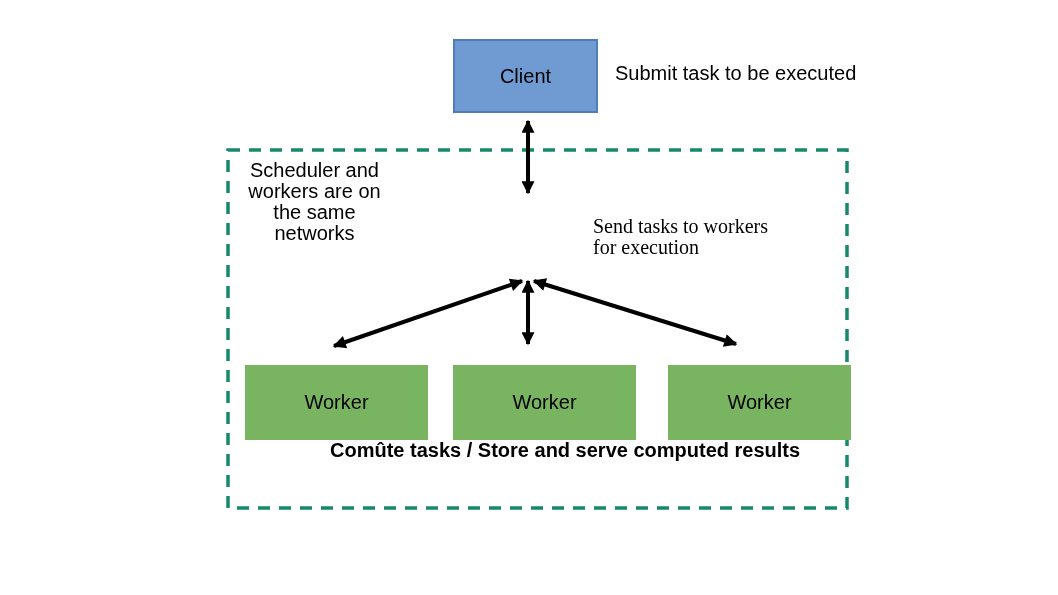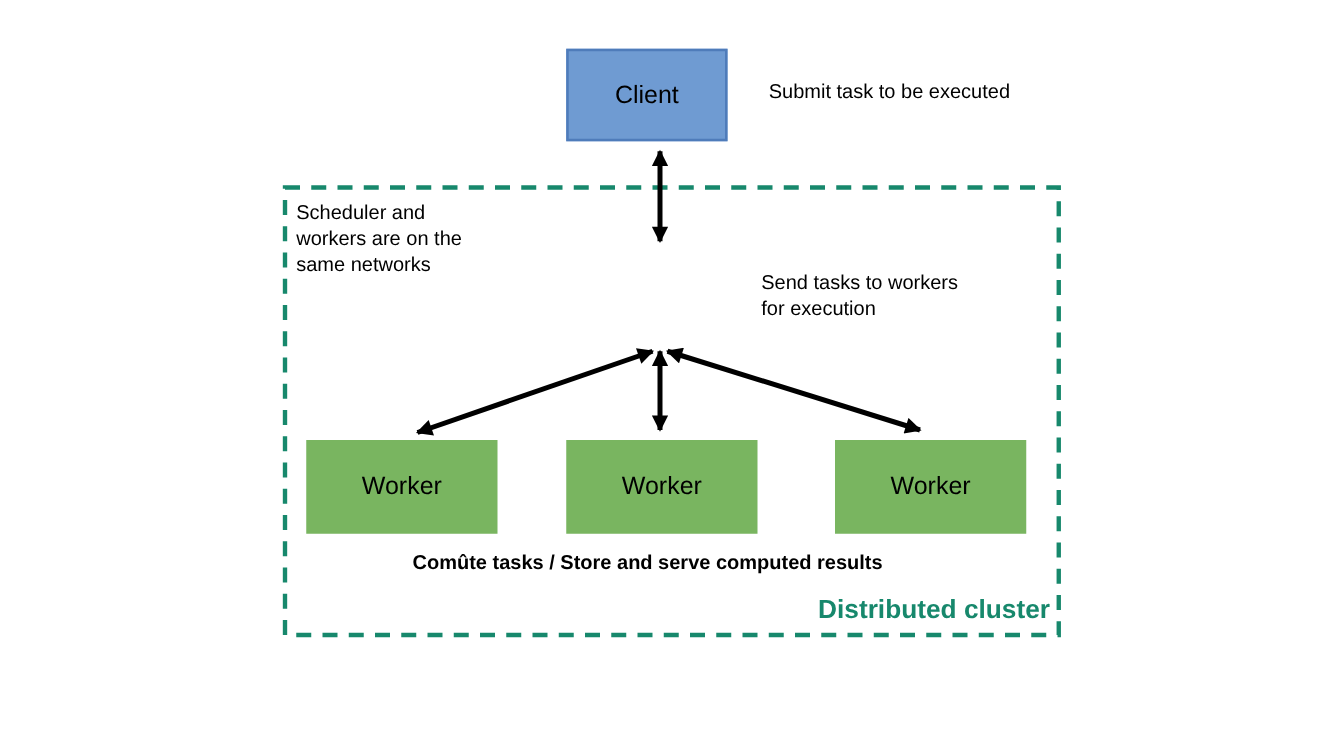--- a/index.html
+++ b/index.html
@@ -26,44 +26,44 @@
   .node {
     position: absolute;
     display: flex;
     align-items: center;
     justify-content: center;
     font-size: 20px;
     color: #000000;
     box-sizing: border-box;
   }
   .node-client {
-    left: 453px; top: 39px; width: 129px; height: 74px;
+    left: 453px; top: 39px; width: 145px; height: 74px;
     background: var(--client-fill, #6f9bd2);
     border: 2px solid var(--client-border, #4f7cba);
   }
   .node-scheduler {
     left: 453px; top: 201px; width: 154px; height: 74px;
     background: var(--scheduler-fill, #1e8a6c);
   }
   .node-worker-1 { left: 245px; }
   .node-worker-2 { left: 453px; }
   .node-worker-3 { left: 668px; }
   .node-worker {
-    top: 352px; width: 153px; height: 75px;
+    top: 365px; width: 183px; height: 75px;
     background: var(--worker-fill, #79b560);
   }
   .note {
     position: absolute;
-    font-size: 16px;
+    font-size: 20px;
     line-height: 21px;
     color: #000000;
   }
   .note-client { left: 615px; top: 63px; white-space: nowrap; }
-  .note-scheduler { left: 609px; top: 216px; width: 180px; }
-  .note-network { left: 237px; top: 160px; width: 155px; }
+  .note-scheduler { left: 593px; top: 216px; width: 180px; font-family: Liberation Serif, serif; }
+  .note-network { left: 237px; top: 160px; width: 155px; text-align: center; }
   .note-workers { left: 330px; top: 440px; white-space: nowrap; font-weight: bold; }
   .cluster-label {
     position: absolute;
     right: 218px;
     top: 476px;
     font-size: 21px;
     font-weight: bold;
     color: var(--cluster-teal, #17886c);
     white-space: nowrap;
   }
@@ -120,15 +120,14 @@
   </div>
 
   <div class="note note-client">Submit task to be executed</div>
 
   <div class="note note-scheduler">Send tasks to workers for execution</div>
 
   <div class="note note-network">Scheduler and workers are on the same networks</div>
 
   <div class="note note-workers">Comûte tasks / Store and serve computed results</div>
 
-  <div class="cluster-label">Distributed cluster</div>
 
 </div>
 
 </body></html>

